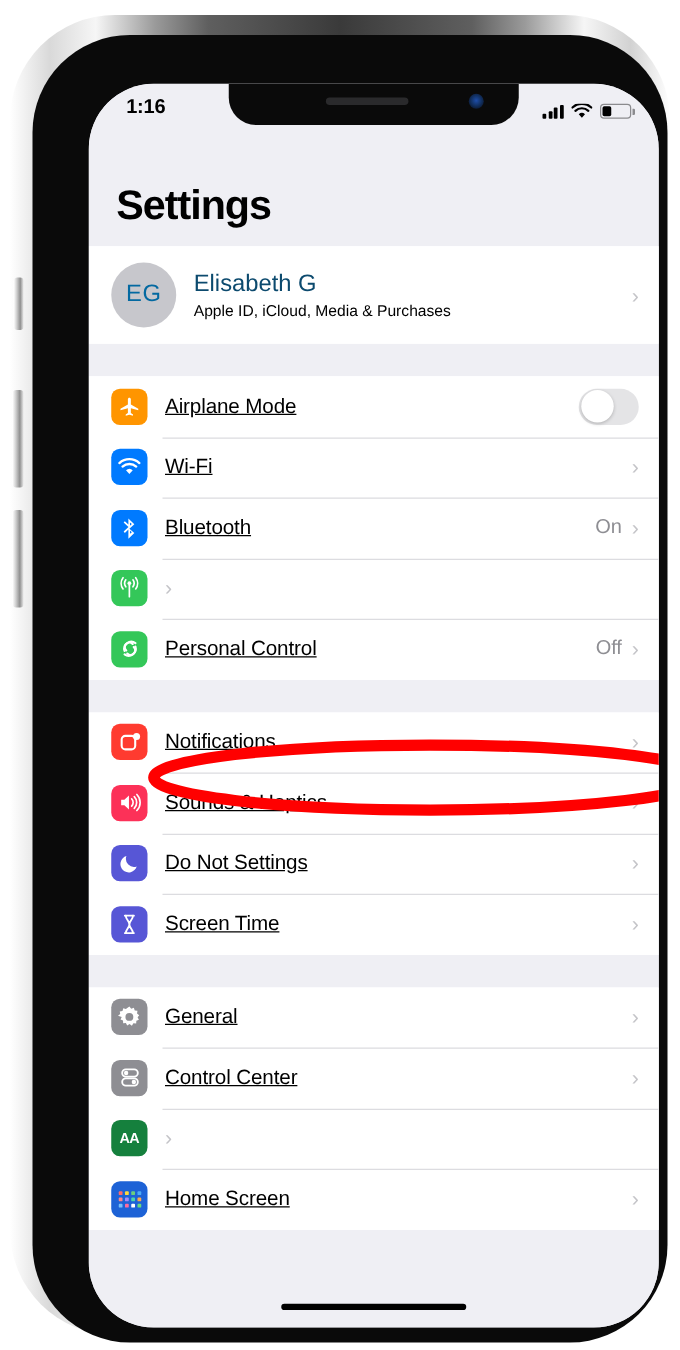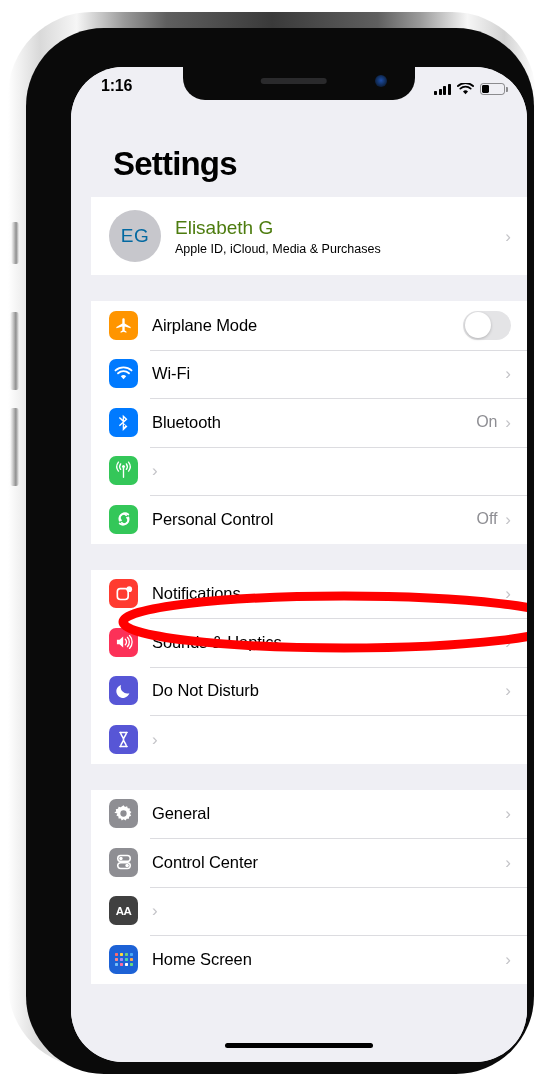--- a/index.html
+++ b/index.html
@@ -97,21 +97,21 @@
     width:7.5px; background:#000; border-radius:1.4px;
   }
   #battery-tip{
     position:absolute; right:-3px; top:3.5px; width:1.8px; height:5px;
     background:rgba(0,0,0,.42); border-radius:0 1px 1px 0;
   }
 
   
   #settings-scroll{
     position:absolute; top:0; left:0; width:100%; height:100%;
-    background:#efeff4; overflow:hidden;padding-left:20px;
+    background:#efeff4; overflow:hidden;
   }
   #page-title{
     padding:78px 0 14px 22px;
     font-size:33px; font-weight:bold; color:#000; letter-spacing:-0.8px;
   }
 
   .group{ background:#fff; }
   .group-gap{ height:26px; background:#efeff4; }
 
   
@@ -120,40 +120,40 @@
     height:78px; padding-left:18px; padding-right:16px;
     background:#fff; position:relative;
   }
   #avatar{
     width:52px; height:52px; border-radius:50%;
     background:#c7c7cc; color:#0369a1;
     display:flex; align-items:center; justify-content:center;
     font-size:19px; letter-spacing:.5px; flex:none;
   }
   #account-text{ flex:1; min-width:0; }
-  #account-name{ font-size:19px; color:#4d7c0f; line-height:1.25; }
+  #account-name{ font-size:19px; color:#0c4a6e; line-height:1.25; }
   #account-sub{ font-size:12.5px; color:#000; margin-top:2px; }
 
   
   .row{
     display:flex; align-items:center;
     height:48.5px; padding-left:18px; padding-right:16px;
     background:#fff; position:relative;
   }
   .row + .row::before{
     content:""; position:absolute; left:59px; right:0; top:0;
     height:1px; background:#dcdce0;
   }
   .row-icon{
     width:29px; height:29px; border-radius:7px; flex:none;
     margin-right:14px;
     display:flex; align-items:center; justify-content:center;
     color:#fff;
   }
-  .row-label{ flex:1; font-size:16.5px; color:#000; letter-spacing:-0.1px; }
+  .row-label{ flex:1; font-size:16.5px; color:#000; letter-spacing:-0.1px;text-decoration:underline; }
   .row-value{ font-size:16px; color:#8e8e93; margin-right:8px; letter-spacing:-0.1px; }
   .chevron{ color:#c4c4c8; font-size:17px; line-height:1; font-weight:500; }
 
   
   .toggle{
     width:48px; height:29px; border-radius:15px;
     background:#e4e4e6; position:relative; flex:none;
   }
   .toggle .knob{
     position:absolute; left:1.5px; top:1.5px;
@@ -166,21 +166,21 @@
   .ic-wifi       { background:#007aff; }
   .ic-bluetooth  { background:#007aff; }
   .ic-cellular   { background:#34c759; }
   .ic-hotspot    { background:#34c759; }
   .ic-notif      { background:#ff3b30; }
   .ic-sounds     { background:#fc3158; }
   .ic-dnd        { background:#5756d6; }
   .ic-screentime { background:#5756d6; }
   .ic-general    { background:#8e8e93; }
   .ic-control    { background:#8e8e93; }
-  .ic-display    { background:#404040; font-size:11px; font-weight:bold; letter-spacing:-0.4px; }
+  .ic-display    { background:#15803d; font-size:11px; font-weight:bold; letter-spacing:-0.4px; }
   .ic-homescreen { background:#1d62d6; }
 
   
   .hs-grid{ display:grid; grid-template-columns:repeat(4,3px);
             grid-auto-rows:3px; gap:2px; }
   .hs-grid span{ display:block; width:3px; height:3px; border-radius:.7px; }
 
   
   #home-indicator{
     position:absolute; left:50%; transform:translateX(-50%);
@@ -305,30 +305,31 @@
               </div>
               <div class="row-label">Sounds &amp; Haptics</div>
               <span class="chevron">›</span>
             </div>
             <div class="row">
               <div class="row-icon ic-dnd">
                 <svg viewBox="0 0 24 24" width="19" height="19" fill="#fff">
                   <path d="M19.4 15.4A8.2 8.2 0 0 1 9 4.9a8.4 8.4 0 1 0 10.4 10.5z"></path>
                 </svg>
               </div>
-              <div class="row-label">Do Not Disturb</div>
+              <div class="row-label">Do Not Settings</div>
               <span class="chevron">›</span>
             </div>
             <div class="row">
               <div class="row-icon ic-screentime">
                 <svg viewBox="0 0 24 24" width="19" height="19" fill="none" stroke="#fff" stroke-width="1.9" stroke-linecap="round">
                   <path d="M7.4 3.2h9.2M7.4 20.8h9.2"></path>
                   <path d="M8.4 3.2c0 4 3.6 5.2 3.6 8.8 0 3.6-3.6 4.8-3.6 8.8M15.6 3.2c0 4-3.6 5.2-3.6 8.8 0 3.6 3.6 4.8 3.6 8.8"></path>
                 </svg>
               </div>
+              <div class="row-label">Screen Time</div>
               <span class="chevron">›</span>
             </div>
           </div>
 
         <div class="group-gap"></div>
         <div class="group" id="group-system">
             <div class="row">
               <div class="row-icon ic-general">
                 <svg viewBox="0 0 24 24" width="21" height="21" fill="#fff">
                   <path d="M12 2.6l1.7 1.9 2.4-.8.8 2.4 2.5.3-.4 2.5 2 1.5-1.5 2 1.2 2.2-2.3 1-.2 2.5-2.5-.2-1.4 2.1-2.1-1.4-2.2 1.3-1.2-2.2-2.5.1-.1-2.5-2.3-1 1.1-2.2L1.6 11l2-1.6-.4-2.4 2.5-.4.7-2.4 2.4.7z"></path>

